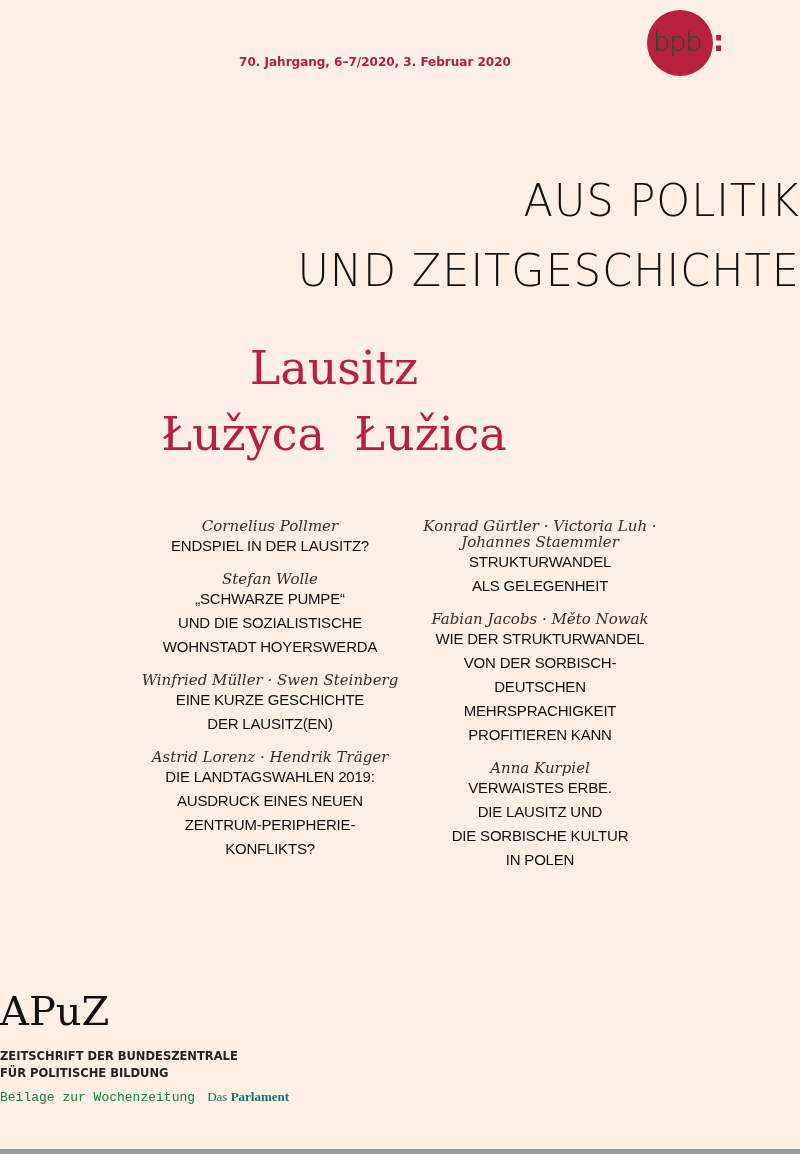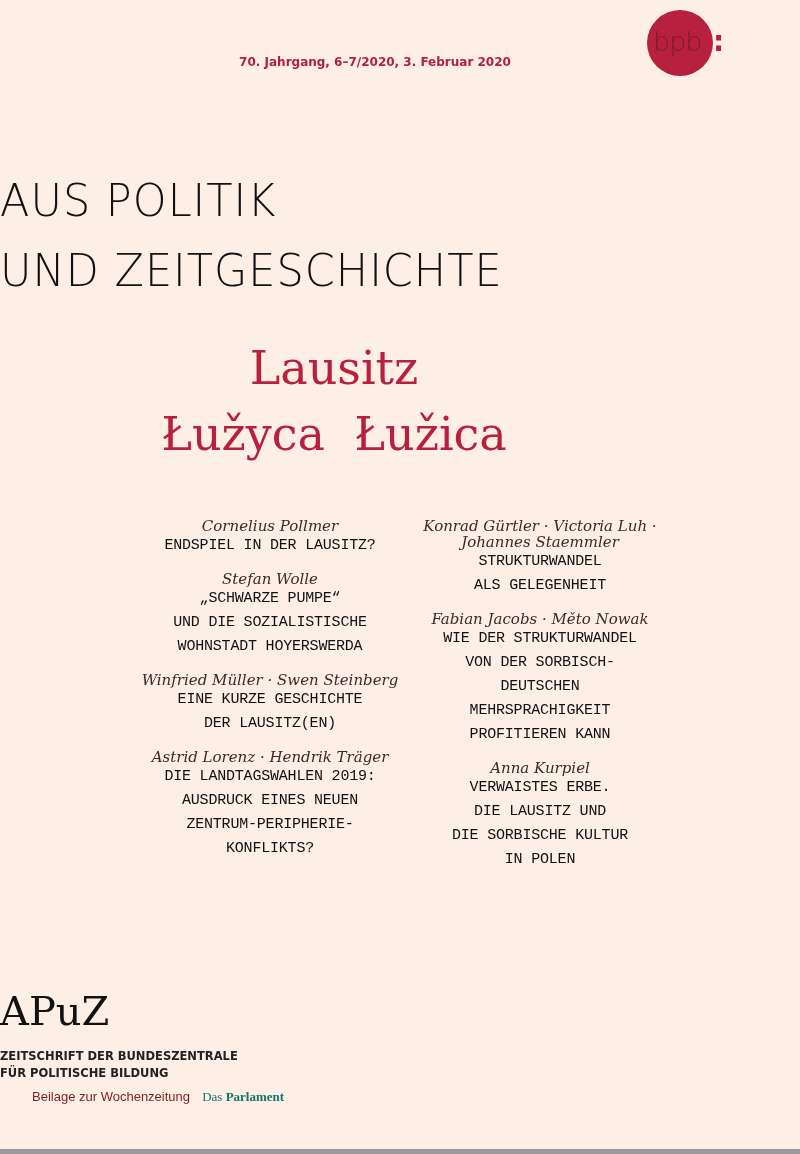--- a/index.html
+++ b/index.html
@@ -4,40 +4,40 @@
 <style>
   html, body { margin:0; padding:0; }
   body { width:800px; height:1154px; background:#fdeee6; position:relative; overflow:hidden;
          font-family:"DejaVu Sans", sans-serif; color:#1a1a1a; }
   .issue { position:absolute; left:0; width:800px; top:55px; text-align:center;
            font-size:12px; color:#b2203f; font-family:"DejaVu Sans", sans-serif; }
   .issue span { display:inline-block; transform:translateX(-25px);font-weight:bold; }
   .logo { position:absolute; left:647px; top:10px; width:94px; height:76px; }
   .logo .circle { position:absolute; left:0; top:0; width:66px; height:66px; border-radius:50%;
                   background:#b82040; }
-  .logo .txt { position:absolute; left:6px; top:16px; font-size:27px; color:#7f1d1d; letter-spacing:-1px;
+  .logo .txt { position:absolute; left:6px; top:16px; font-size:27px; color:#14532d; letter-spacing:-1px;
                font-family:"DejaVu Sans", sans-serif; font-weight:300; }
   .logo .colon { position:absolute; left:66px; top:15px; font-size:28px; color:#b82040; font-weight:bold; }
-  .title { position:absolute; left:0; width:800px; top:165px; text-align:left;
+  .title { position:absolute; left:0; width:800px; top:165px; text-align:right;
            font-family:"DejaVu Sans", sans-serif; font-weight:200; font-size:43px; line-height:70px;
            letter-spacing:1px; color:#111; }
   .title div { transform:scaleY(1.05); }
   .subtitle { position:absolute; left:0; width:668px; top:335px; text-align:center;
               font-family:"DejaVu Serif", serif; color:#b8203f; font-size:46px; line-height:66px; }
   .col { position:absolute; width:290px; text-align:center; }
   .col.left { left:125px; top:518px; }
   .col.right { left:395px; top:518px; }
   .art { margin-bottom:13px; }
   .author { font-family:"DejaVu Serif", serif; font-style:italic; font-size:15px; color:#3a2a2a; line-height:16px; }
-  .head { font-family:Liberation Mono, monospace; font-size:15px; line-height:24px; color:#111; letter-spacing:-0.2px; }
+  .head { font-family:Liberation Sans, sans-serif; font-size:15px; line-height:24px; color:#111; letter-spacing:-0.2px; }
   .footer { position:absolute; left:0; width:799px; text-align:left; }
   .apuz { top:988px; font-family:"DejaVu Serif", serif; font-size:40px; color:#111; }
   .zeit { top:1048px; font-size:11.5px; line-height:17px; font-weight:bold; color:#222; }
   .beil { top:1089px; font-size:13px; }
-  .beil .b1 { font-family:Liberation Sans, sans-serif; color:#7f1d1d;margin-left:32px; }
+  .beil .b1 { font-family:Liberation Mono, monospace; color:#15803d; }
   .beil .b2 { font-family:Liberation Serif, serif; color:#0f766e; margin-left:8px; }
   .beil .b3 { font-weight:bold; }
   .bottom-bar { position:absolute; left:0; top:1149px; width:800px; height:5px; background:#9a9a9a; }
 </style>
 </head>
 <body>
 
 <div class="issue"><span>70. Jahrgang, 6–7/2020, 3. Februar 2020</span></div>
 
 <div class="logo">

